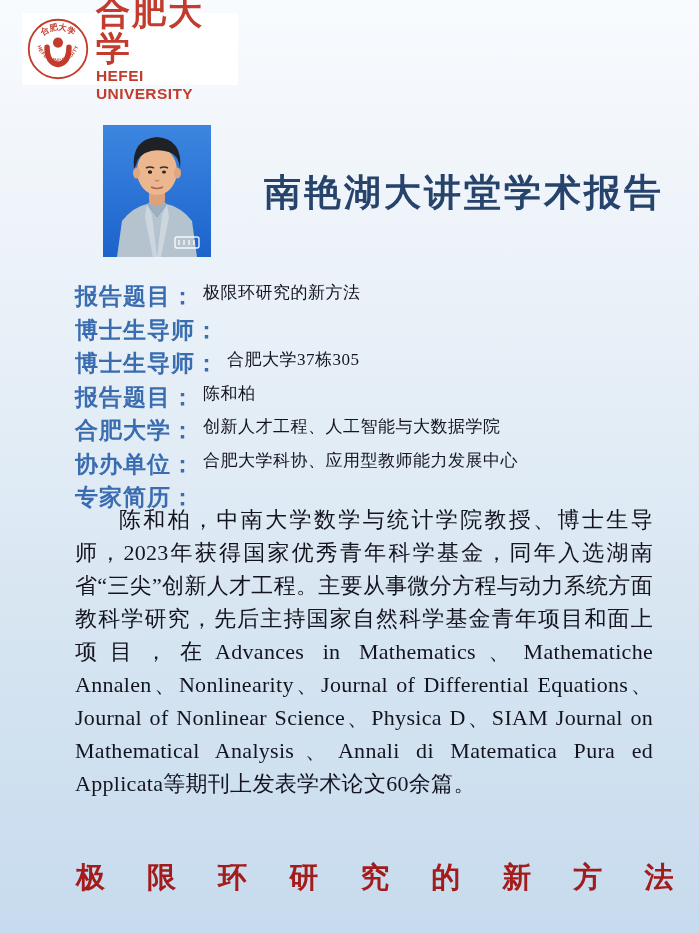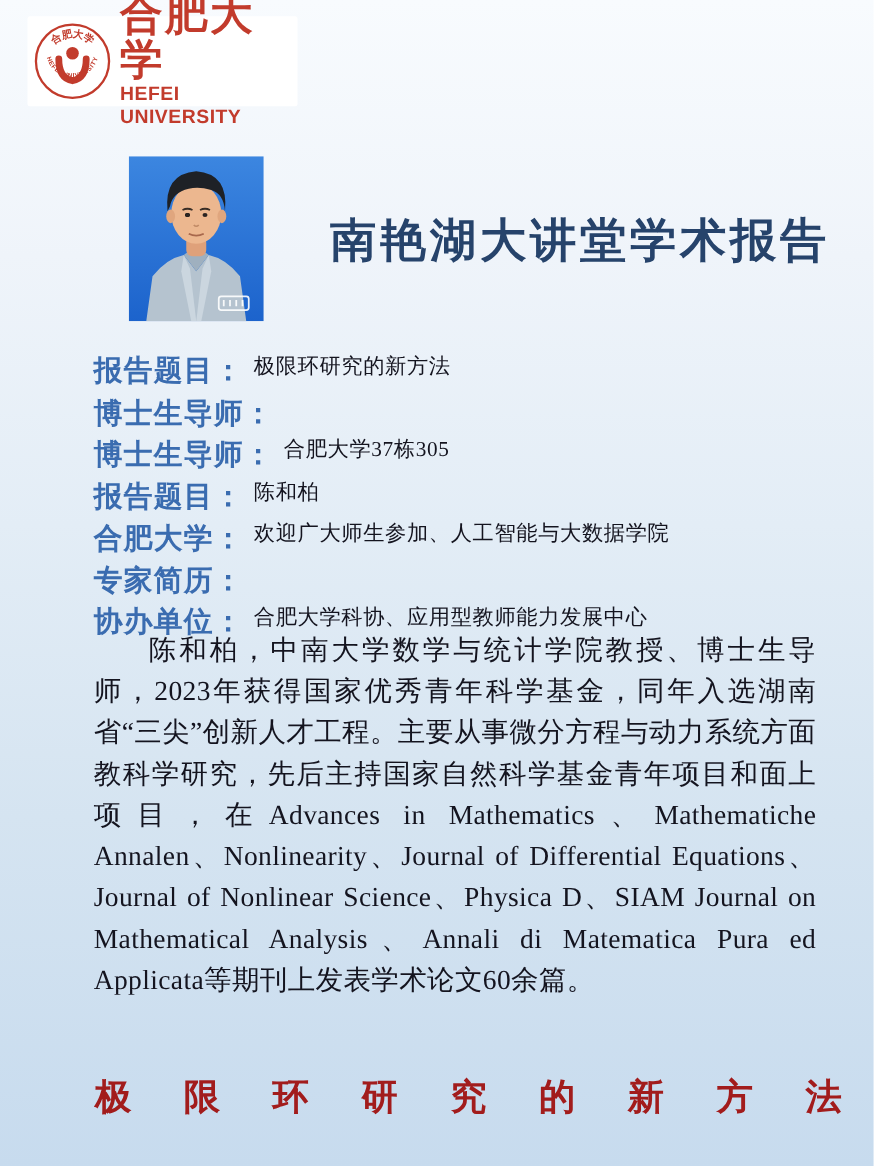--- a/index.html
+++ b/index.html
@@ -139,29 +139,29 @@
     <div class="row">
       <span class="lbl">博士生导师：</span>
       <span class="val">合肥大学37栋305</span>
     </div>
     <div class="row">
       <span class="lbl">报告题目：</span>
       <span class="val">陈和柏</span>
     </div>
     <div class="row">
       <span class="lbl">合肥大学：</span>
-      <span class="val">欢迎广大师生参加、人工智能与大数据学院</span>
+      <span class="val">创新人才工程、人工智能与大数据学院</span>
+    </div>
+    <div class="row">
+      <span class="lbl">协办单位：</span>
+      <span class="val">合肥大学科协、应用型教师能力发展中心</span>
     </div>
     <div class="row">
       <span class="lbl">专家简历：</span>
       <span class="val"></span>
-    </div>
-    <div class="row">
-      <span class="lbl">协办单位：</span>
-      <span class="val">合肥大学科协、应用型教师能力发展中心</span>
     </div>
   </section>
 
   <p class="bio">陈和柏，中南大学数学与统计学院教授、博士生导师，2023年获得国家优秀青年科学基金，同年入选湖南省“三尖”创新人才工程。主要从事微分方程与动力系统方面教科学研究，先后主持国家自然科学基金青年项目和面上项目，在Advances in Mathematics、Mathematiche Annalen、Nonlinearity、Journal of Differential Equations、Journal of Nonlinear Science、Physica D、SIAM Journal on Mathematical Analysis、Annali di Matematica Pura ed Applicata等期刊上发表学术论文60余篇。</p>
 
   <footer class="welcome">极限环研究的新方法</footer>
 
 </div>
 
 </body></html>

